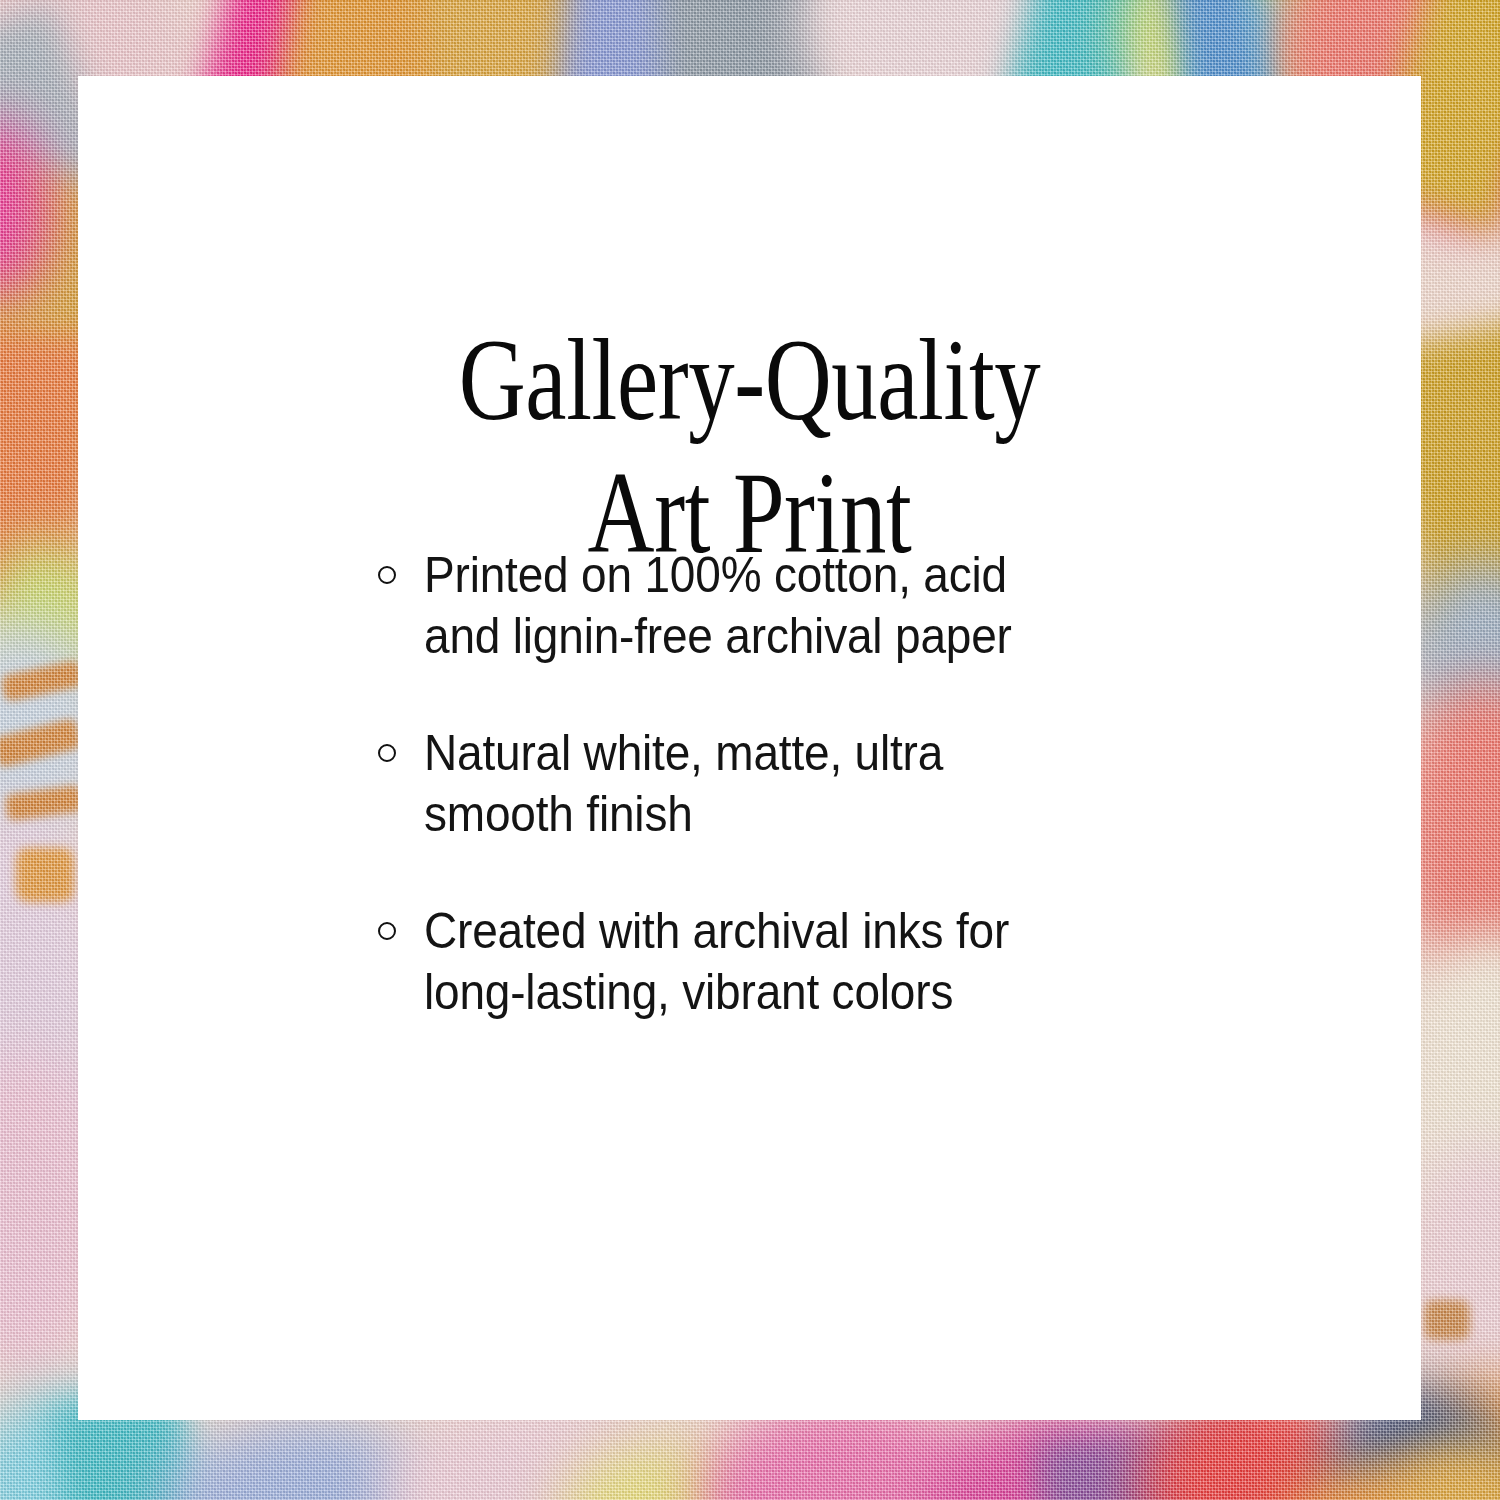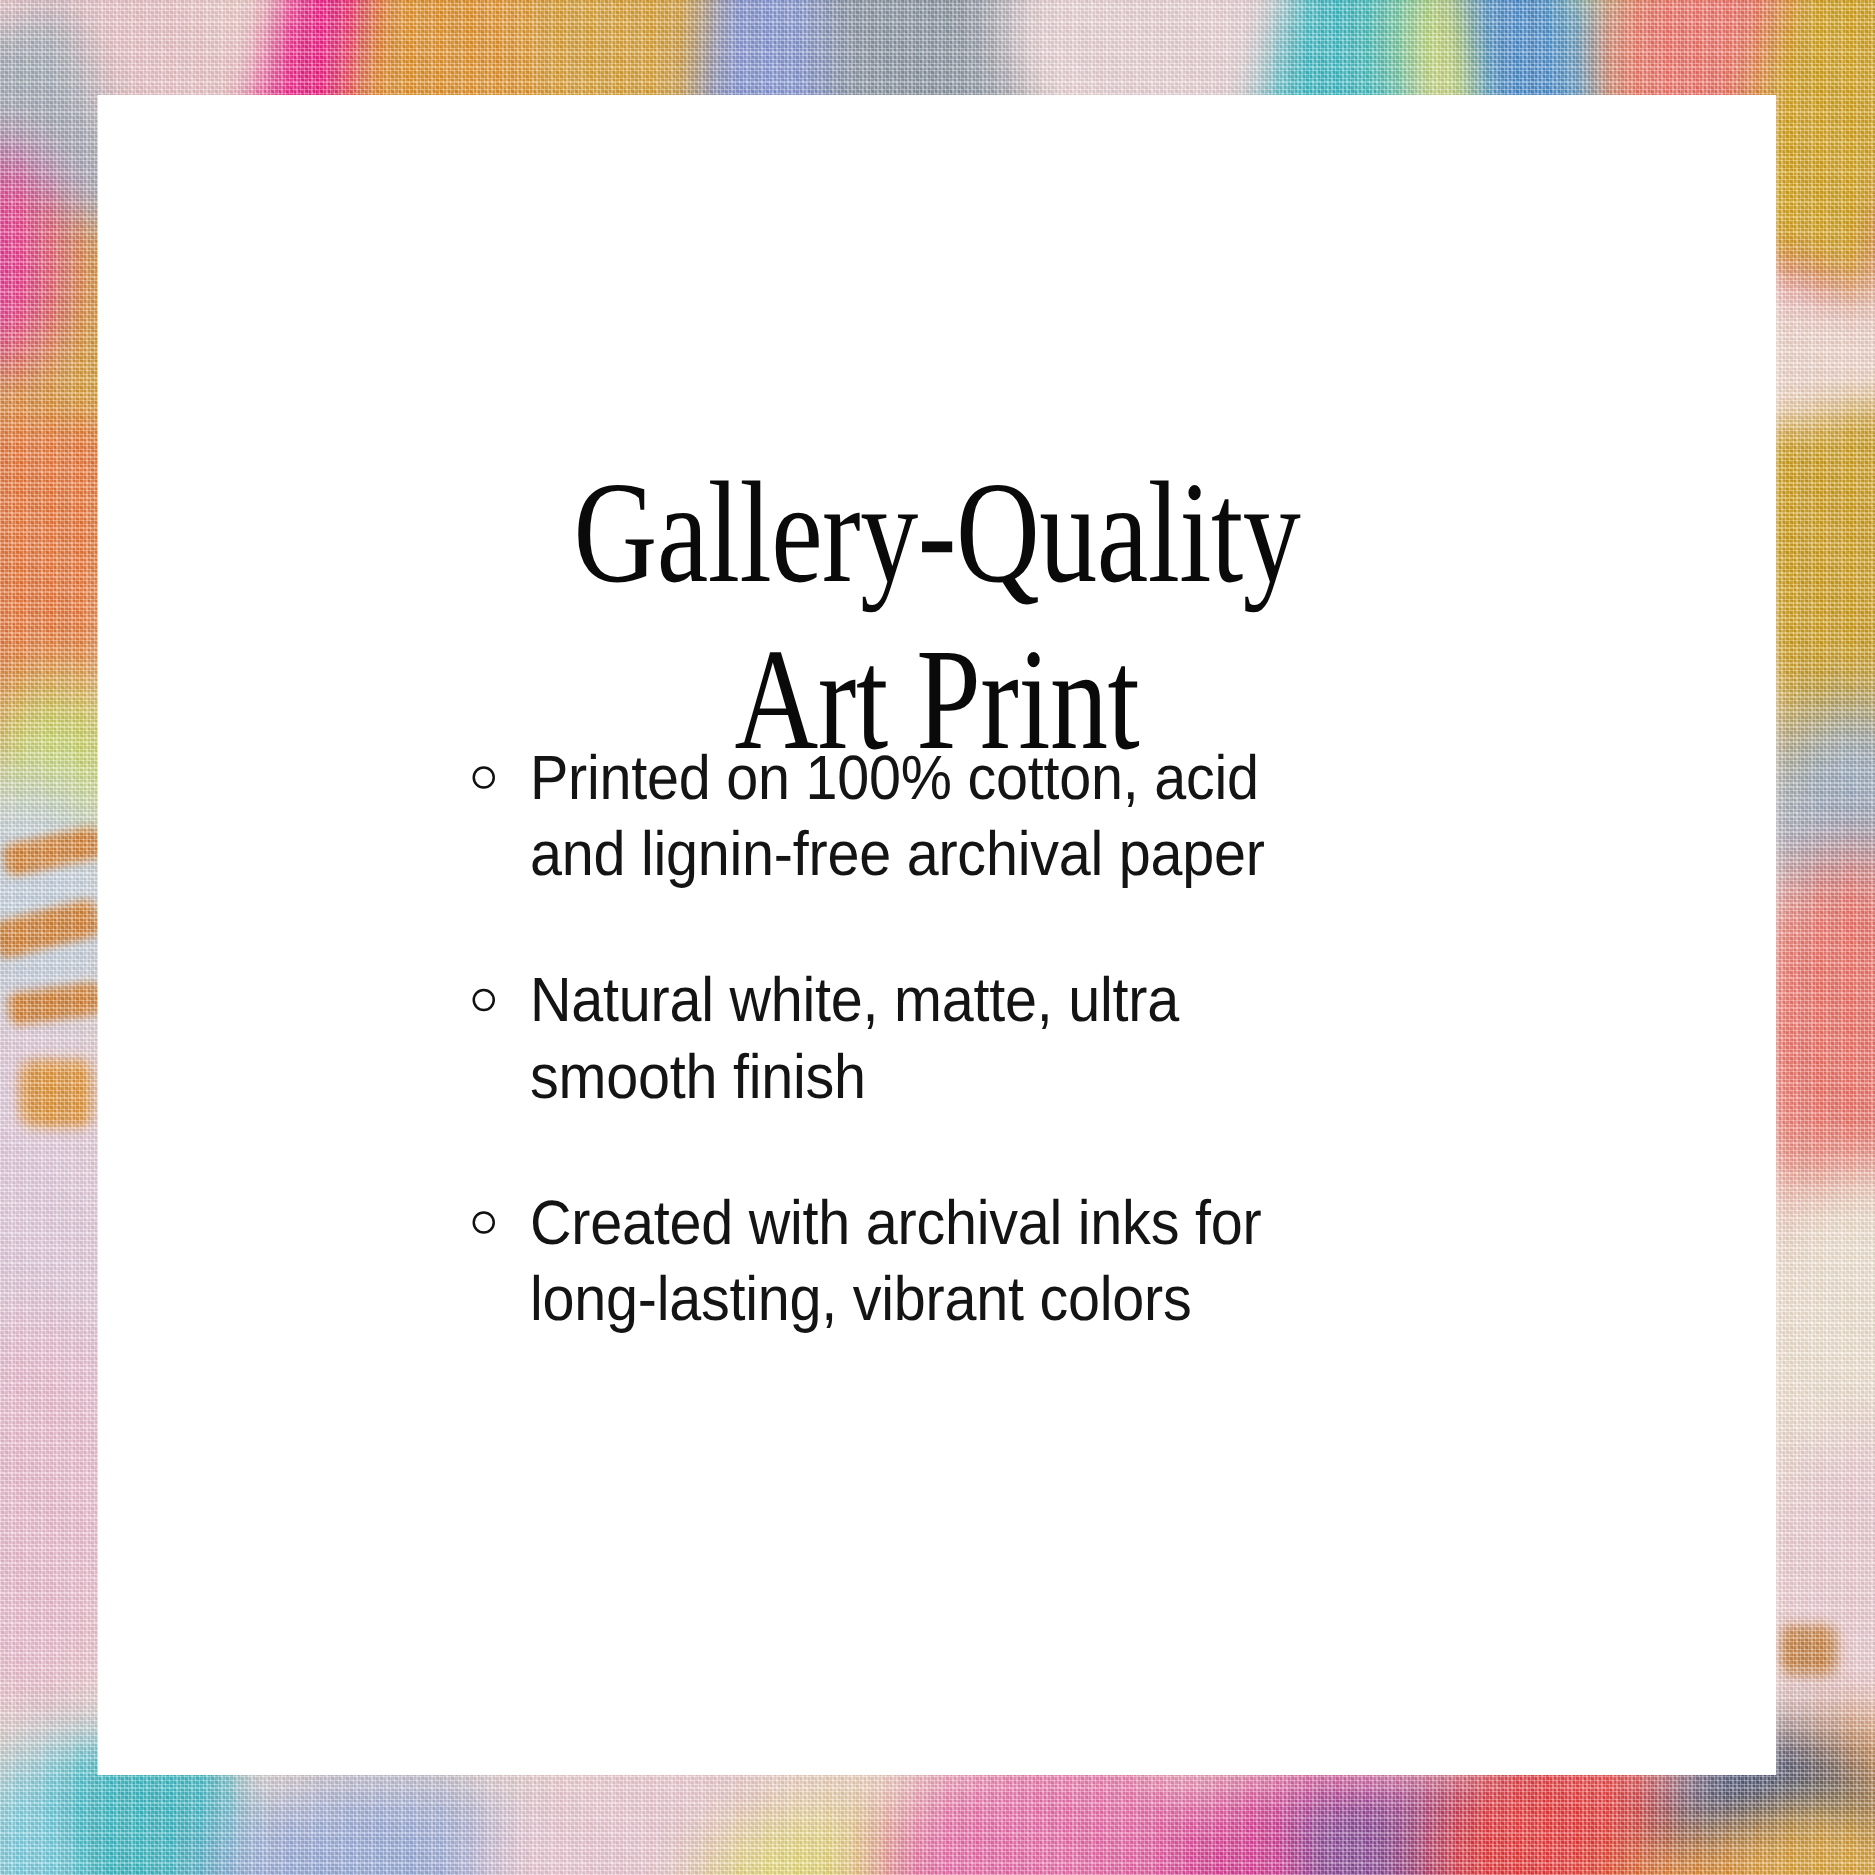--- a/index.html
+++ b/index.html
@@ -57,21 +57,20 @@
     top: 76px;
     width: 1343px;
     height: 1344px;
     background: #ffffff;
     box-sizing: border-box;
   }
 
   #card-inner {
     position: absolute;
     inset: 0;
-    margin-top: 47px;
   }
 
   
   #product-title {
     position: absolute;
     top: 160px;
     left: 0;
     width: 100%;
     text-align: center;
     color: #0a0a0a;

